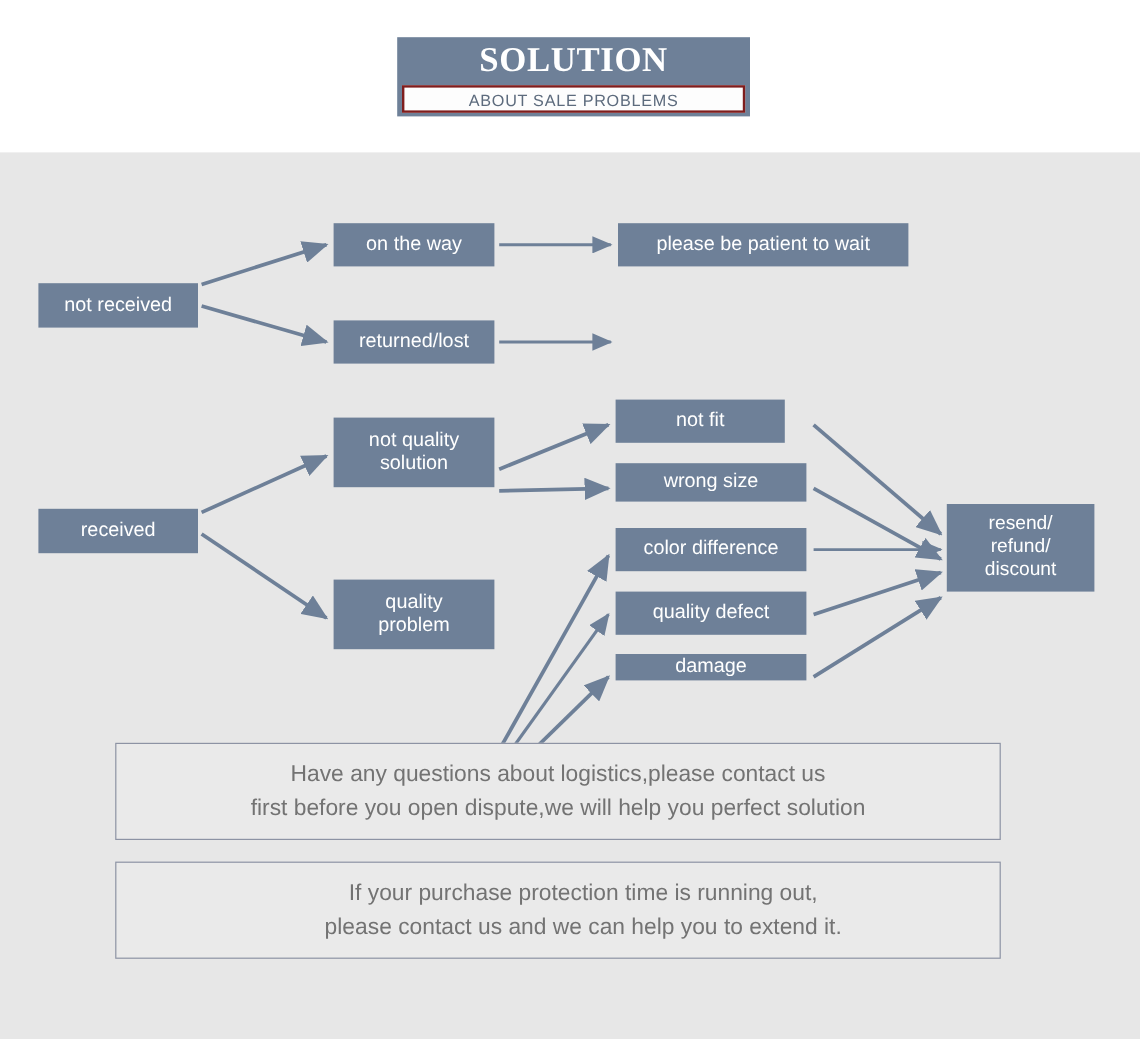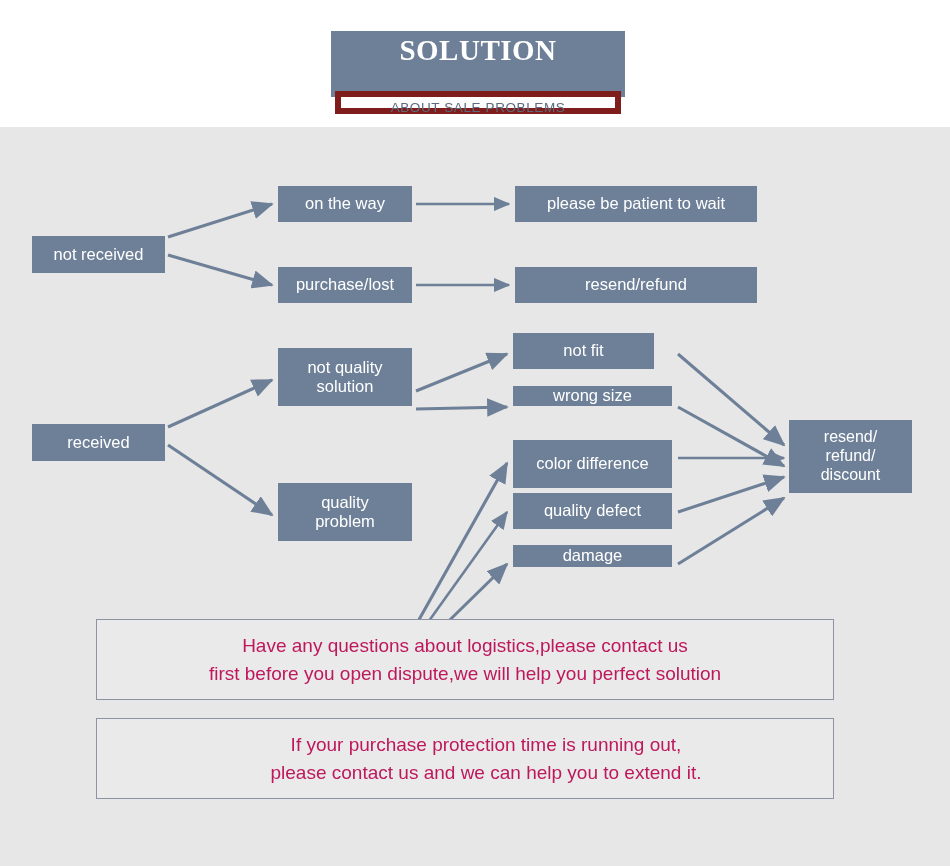--- a/index.html
+++ b/index.html
@@ -44,23 +44,22 @@
     font-family: "Liberation Serif", serif;
     font-weight: bold;
     font-size: 29px;
     letter-spacing: 0.5px;
   }
   .header-subplate {
     position: absolute;
     left: 4px; top: 40px;
     width: 286px; height: 23px;
     background: #fdfdfd;
-    border: 6px solid #7f1d1d;
-    box-sizing: border-box;
-    margin-top: 20px;
+    border: 2px solid #7f1d1d;
+    box-sizing: border-box;
   }
   .header-sub {
     width: 100%;
     height: 100%;
     line-height: 21px;
     text-align: center;
     color: #5d6b7d;
     font-size: 13.5px;
     letter-spacing: 0.6px;
   }
@@ -99,21 +98,21 @@
   
   .note {
     position: absolute;
     background: #eaeaea;
     border: 1.5px solid #8d93a4;
     box-sizing: border-box;
     display: flex;
     align-items: center;
     justify-content: center;
     text-align: center;
-    color: #be185d;
+    color: #737373;
     font-size: 19px;
     line-height: 1.45;
     white-space: pre-line;
   }
 </style>
 </head>
 <body>
 
 <div class="page">
 
@@ -157,39 +156,38 @@
         <path d="M678,331 L784,331" stroke-width="2.4"></path>
         <path d="M678,385 L784,350"></path>
         <path d="M678,437 L784,371"></path>
       </g>
     </svg>
 
     <div class="node" style="left:32px;  top:109px; width:133px; height:37px;">not received</div>
 
     <div class="node" style="left:278px; top:59px;  width:134px; height:36px;text-align:center;">on the way</div>
 
-    <div class="node" style="left:278px; top:140px; width:134px; height:36px;">purchase/lost</div>
+    <div class="node" style="left:278px; top:140px; width:134px; height:36px;">returned/lost</div>
 
     <div class="node" style="left:515px; top:59px;  width:242px; height:36px;">please be patient to wait</div>
 
-    <div class="node" style="left:515px; top:140px; width:242px; height:36px;">resend/refund</div>
 
     <div class="node" style="left:32px;  top:297px; width:133px; height:37px;">received</div>
 
     <div class="node" style="left:278px; top:221px; width:134px; height:58px;">not quality
 solution</div>
 
     <div class="node" style="left:278px; top:356px; width:134px; height:58px;">quality
 problem</div>
 
     <div class="node" style="left:513px; top:206px; width:141px; height:36px;">not fit</div>
 
-    <div class="node" style="left:513px; top:259px; width:159px; height:20px;">wrong size</div>
-
-    <div class="node" style="left:513px; top:313px; width:159px; height:48px;">color difference</div>
+    <div class="node" style="left:513px; top:259px; width:159px; height:32px;">wrong size</div>
+
+    <div class="node" style="left:513px; top:313px; width:159px; height:36px;">color difference</div>
 
     <div class="node" style="left:513px; top:366px; width:159px; height:36px;">quality defect</div>
 
     <div class="node" style="left:513px; top:418px; width:159px; height:22px;">damage</div>
 
     <div class="node" style="left:789px; top:293px; width:123px; height:73px; font-size:16px;">resend/
 refund/
 discount</div>
 
     <div class="note" style="left:96px; top:492px; width:738px; height:81px;">Have any questions about logistics,please contact us

